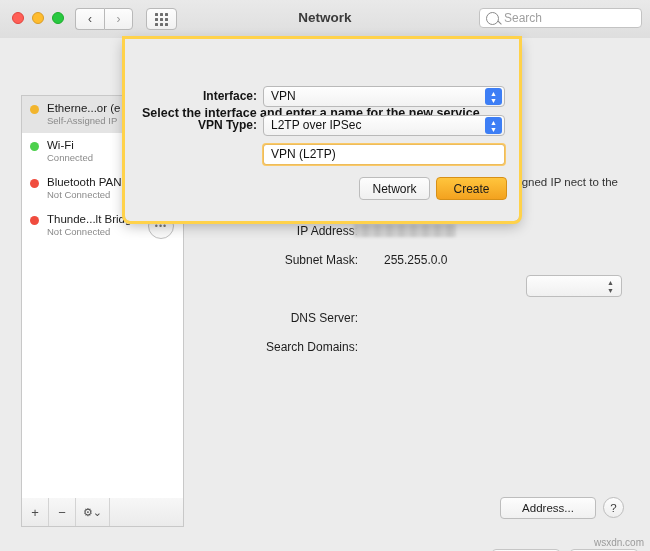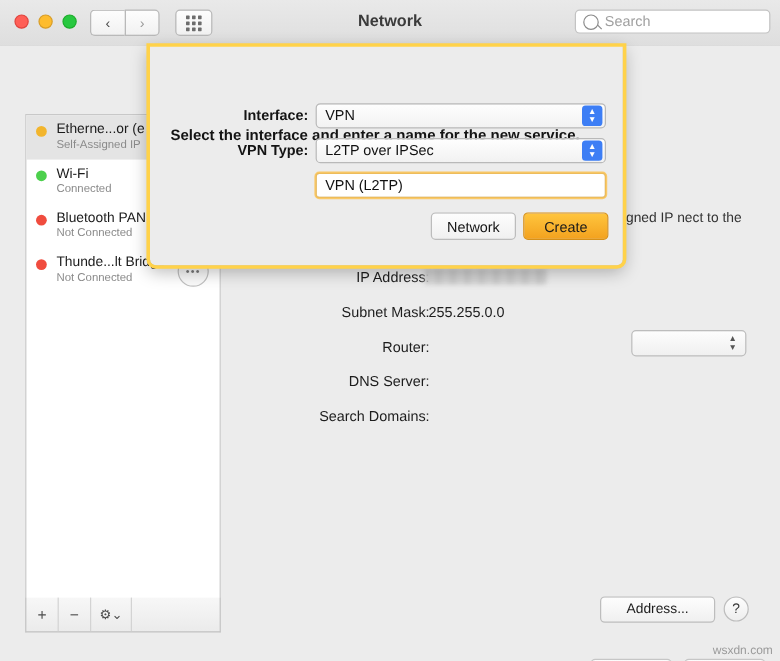--- a/index.html
+++ b/index.html
@@ -216,21 +216,21 @@
     height: 17px;
   }
   .field-row .lab {
     position: absolute;
     left: 0; width: 162px;
     text-align: right;
     color: #1d1d1d;
   }
   .field-row .val {
     position: absolute;
-    left: 161px;
+    left: 188px;
     color: #1d1d1d;
     text-align: right;
   }
   .blurred {
     position: absolute;
     left: 158px;
     width: 102px; height: 13px;
     background: repeating-linear-gradient(90deg,#c9c9c9,#d6d6d6 6px,#c4c4c4 12px);
     filter: blur(1.6px);
     border-radius: 2px;
@@ -479,24 +479,20 @@
       </div>
 
       <div class="field-row" style="top:129px;">
         <span class="lab">IP Address:</span>
         <span class="blurred"></span>
       </div>
       <div class="field-row" style="top:158px;">
         <span class="lab">Subnet Mask:</span>
         <span class="val">255.255.0.0</span>
       </div>
-      <div class="field-row" style="top:187px;">
-        <span class="lab">Router:</span>
-        <span class="val"></span>
-      </div>
       <div class="field-row" style="top:245px;">
         <span class="lab">Search Domains:</span>
         <span class="val"></span>
       </div>
       <div class="field-row" style="top:216px;">
         <span class="lab">DNS Server:</span>
         <span class="val"></span>
       </div>
 
       <div class="advanced">Address...</div>

